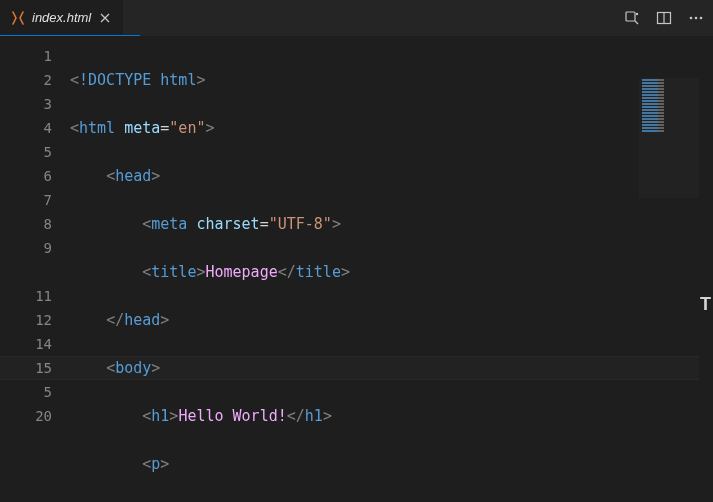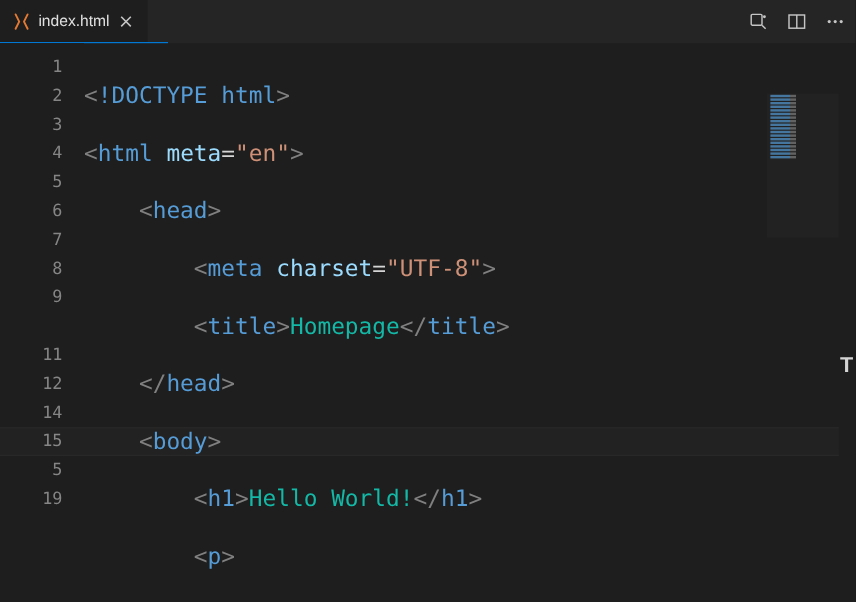--- a/index.html
+++ b/index.html
@@ -35,20 +35,21 @@
     width: 16px;
     height: 16px;
     display: flex;
     align-items: center;
     justify-content: center;
   }
   .tab-label {
     color: #e0e0e0;
     font-size: 13px;
     font-family: -apple-system, 'Segoe UI', sans-serif;
+    font-style: italic;
   }
   .tab-close {
     width: 16px;
     height: 16px;
     display: flex;
     align-items: center;
     justify-content: center;
     color: #c5c5c5;
     cursor: pointer;
     font-size: 14px;
@@ -93,21 +94,21 @@
   .line-number {
     color: #858585;
     font-size: 14px;
     line-height: 24px;
     padding-right: 18px;
     font-family: 'Menlo', 'Consolas', monospace;
   }
   .code {
     flex: 1;
     padding-top: 8px;
-    font-size: 19px;
+    font-size: 15px;
     line-height: 24px;
     font-family: 'Menlo', 'Consolas', monospace;
     white-space: pre;
     position: relative;
   }
   .code-line {
     height: 24px;
     color: #d4d4d4;
     position: relative;
   }
@@ -121,21 +122,21 @@
     border-bottom: 1px solid #282828;
     pointer-events: none;
   }
   
   .c-gray { color: #808080; }     
   .c-doctype { color: #569cd6; }
   .c-tag { color: #569cd6; }
   .c-attr { color: #9cdcfe; }
   .c-op { color: #d4d4d4; }
   .c-str { color: #ce9178; }
-  .c-text { color: #14b8a6; }
+  .c-text { color: #f0abfc; }
   .minimap {
     position: absolute;
     right: 14px;
     top: 42px;
     width: 60px;
     height: 120px;
     background: #252526;
     opacity: 0.7;
     overflow: hidden;
   }
@@ -216,21 +217,21 @@
     <div class="line-number">6</div>
     <div class="line-number">7</div>
     <div class="line-number">8</div>
     <div class="line-number">9</div>
     <div class="line-number">&nbsp;</div>
     <div class="line-number">11</div>
     <div class="line-number">12</div>
     <div class="line-number">14</div>
     <div class="line-number">15</div>
     <div class="line-number">5</div>
-    <div class="line-number">19</div>
+    <div class="line-number">20</div>
   </div>
 
   <div class="code">
 <div class="code-line"><span class="c-gray">&lt;</span><span class="c-doctype">!DOCTYPE</span><span class="c-text"> </span><span class="c-doctype">html</span><span class="c-gray">&gt;</span></div>
 <div class="code-line"><span class="c-gray">&lt;</span><span class="c-tag">html</span> <span class="c-attr">meta</span><span class="c-op">=</span><span class="c-str">"en"</span><span class="c-gray">&gt;</span></div>
 <div class="code-line">    <span class="c-gray">&lt;</span><span class="c-tag">head</span><span class="c-gray">&gt;</span></div>
 <div class="code-line">        <span class="c-gray">&lt;</span><span class="c-tag">meta</span> <span class="c-attr">charset</span><span class="c-op">=</span><span class="c-str">"UTF-8"</span><span class="c-gray">&gt;</span></div>
 <div class="code-line">        <span class="c-gray">&lt;</span><span class="c-tag">title</span><span class="c-gray">&gt;</span><span class="c-text">Homepage</span><span class="c-gray">&lt;/</span><span class="c-tag">title</span><span class="c-gray">&gt;</span></div>
 <div class="code-line">    <span class="c-gray">&lt;/</span><span class="c-tag">head</span><span class="c-gray">&gt;</span></div>
 <div class="code-line">    <span class="c-gray">&lt;</span><span class="c-tag">body</span><span class="c-gray">&gt;</span></div>

